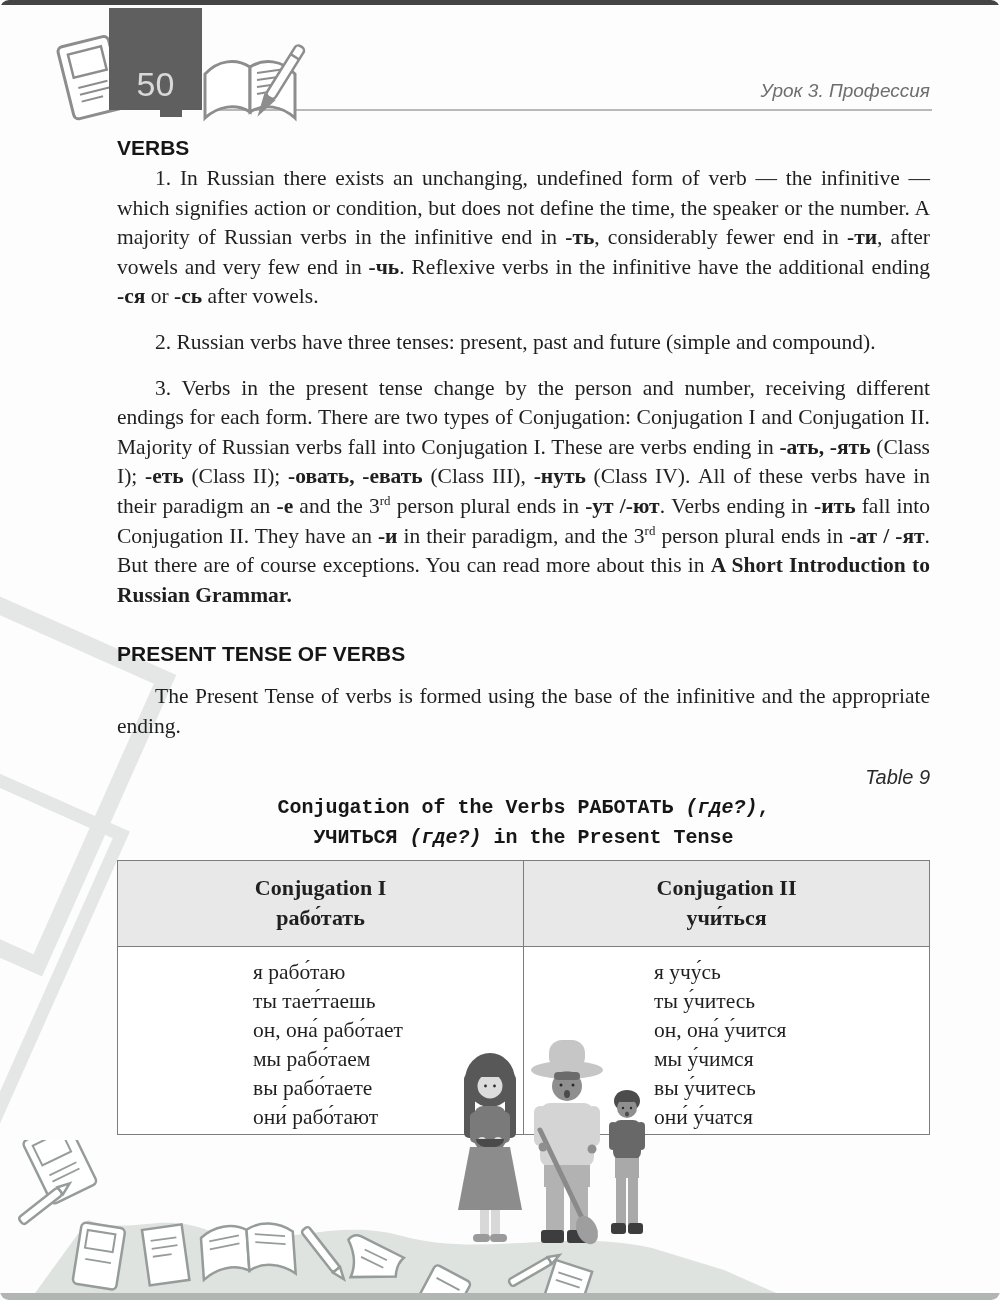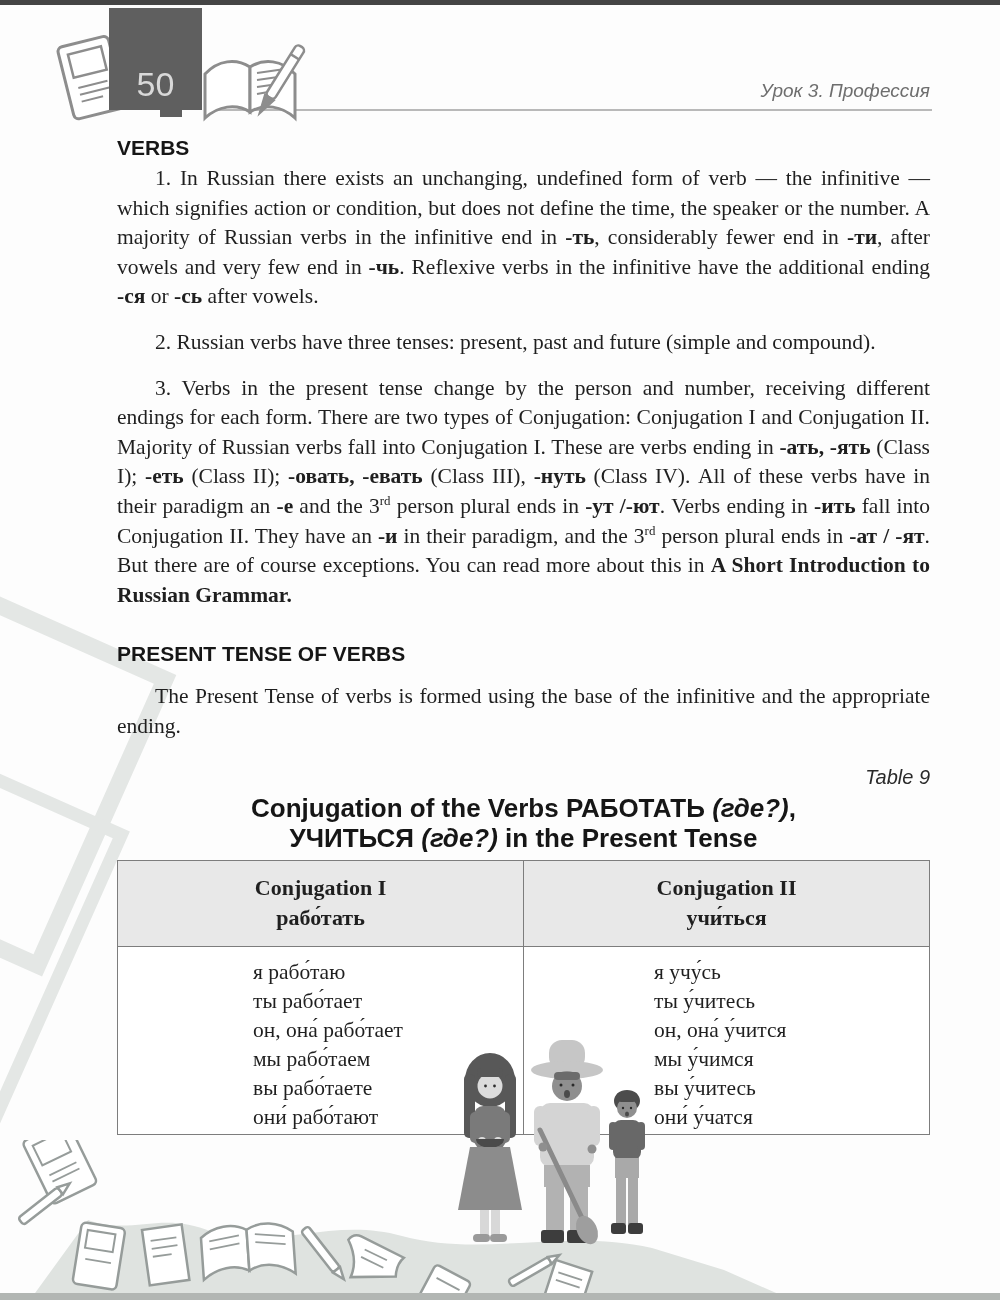--- a/index.html
+++ b/index.html
@@ -11,21 +11,21 @@
     --theadBg:#e8e8e8;
     --stripTop:#454545;
     --stripBottom:#b2b6b3;
     --blob:#dfe3e0;
     --frame:#e4e7e5;
     --doodle:#969c9a;
   }
   *{margin:0;padding:0;box-sizing:border-box;}
   html,body{width:1000px;height:1300px;overflow:hidden;background:#fdfdfd;
     font-family:"Liberation Serif", serif;color:var(--ink);}
-  .page{position:relative;width:1000px;height:1300px;overflow:hidden;}
+  .page{position:relative;width:1000px;height:1300px;overflow:hidden;border-radius:9px;}
 
   .strip-top{position:absolute;left:0;top:0;width:1000px;height:5px;background:var(--stripTop);z-index:5;}
   .strip-bottom{position:absolute;left:0;top:1293px;width:1000px;height:7px;background:var(--stripBottom);z-index:9;}
 
   
   .frame{position:absolute;border-style:solid;border-color:var(--frame);z-index:0;transform:rotate(24deg);}
   .frame.f1{left:-130px;top:610px;width:250px;height:330px;border-width:17px;}
   .frame.f2{left:-160px;top:770px;width:235px;height:320px;border-width:13px;}
 
   
@@ -42,22 +42,22 @@
   .content{position:absolute;left:117px;top:136px;width:813px;z-index:3;}
   .h-sans{font-family:"Liberation Sans",sans-serif;font-weight:bold;font-size:21px;color:#161616;}
   p.body{font-size:21.5px;line-height:29.6px;text-align:justify;text-indent:38px;margin-top:16px;}
   .mt-par{margin-top:30px;}
   .b{font-weight:bold;}
   .i{font-style:italic;}
   sup{font-size:60%;line-height:0;}
 
   .tbl-caption{margin-top:24px;text-align:right;font-family:"Liberation Sans",sans-serif;
     font-style:italic;font-size:20px;color:#2a2a2a;}
-  .tbl-title{margin-top:4px;text-align:center;font-family:Liberation Sans, sans-serif;
-    font-weight:bold;font-size:26px;line-height:30px;color:#161616;}
+  .tbl-title{margin-top:4px;text-align:center;font-family:Liberation Mono, monospace;
+    font-weight:bold;font-size:20px;line-height:30px;color:#161616;}
 
   table.conj{margin-top:7px;width:100%;border-collapse:collapse;background:#fff;}
   table.conj th, table.conj td{border:1px solid var(--border);vertical-align:top;}
   table.conj th{background:var(--theadBg);height:86px;font-size:22px;font-weight:bold;
     line-height:30px;text-align:center;padding-top:12px;}
   table.conj td{height:188px;padding:11px 0 0 0;font-size:21.5px;line-height:29px;}
   td .forms{padding-left:135px;}
   td.c2 .forms{padding-left:130px;}
 
   
@@ -132,21 +132,21 @@
             <div>Conjugation II</div>
             <div>учи́ться</div>
           </th>
         </tr>
       </thead>
       <tbody>
         <tr>
           <td>
             <div class="forms">
               <div>я рабо́таю</div>
-              <div>ты рабо́тает</div>
+              <div>ты тает́таешь</div>
               <div>он, она́ рабо́тает</div>
               <div>мы рабо́таем</div>
               <div>вы рабо́таете</div>
               <div>они́ рабо́тают</div>
             </div>
           </td>
           <td class="c2">
             <div class="forms">
               <div>я учу́сь</div>
               <div>ты у́читесь</div>

